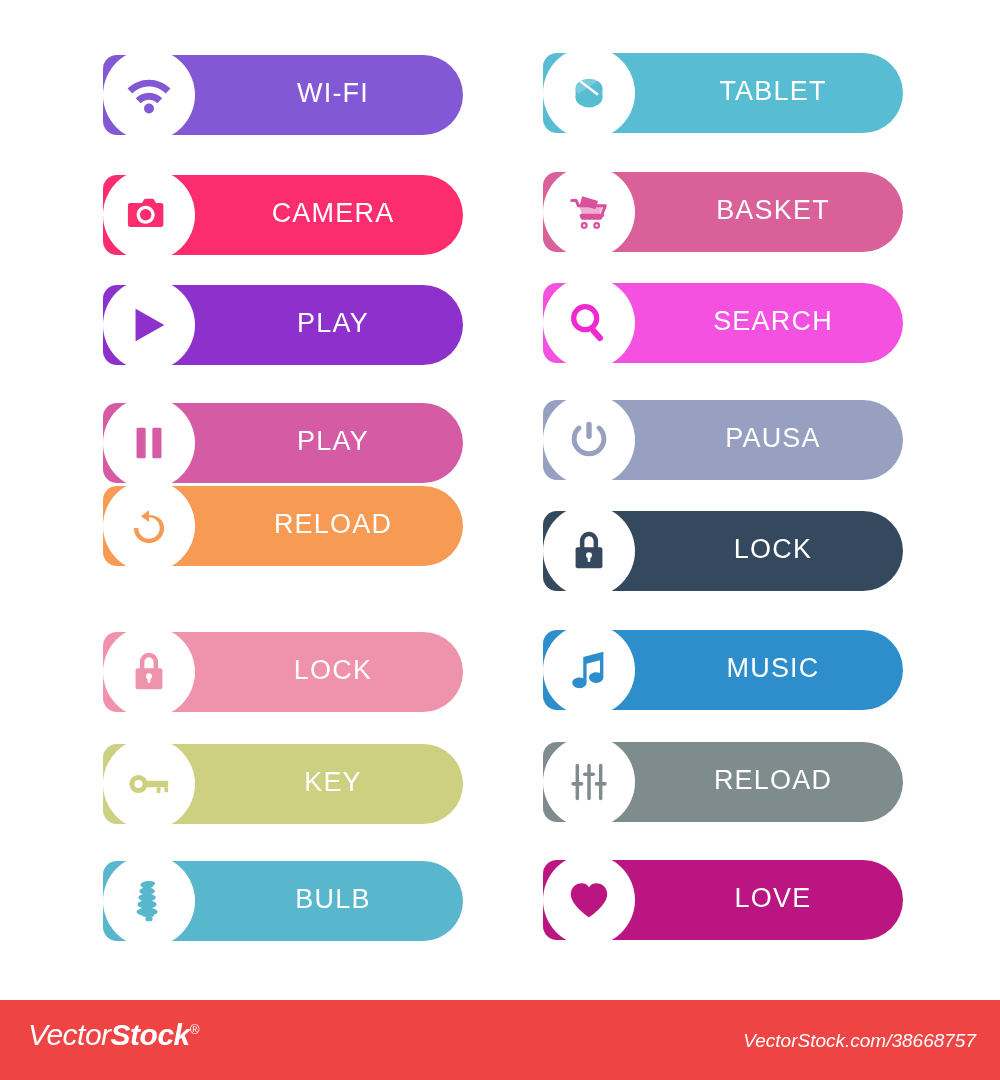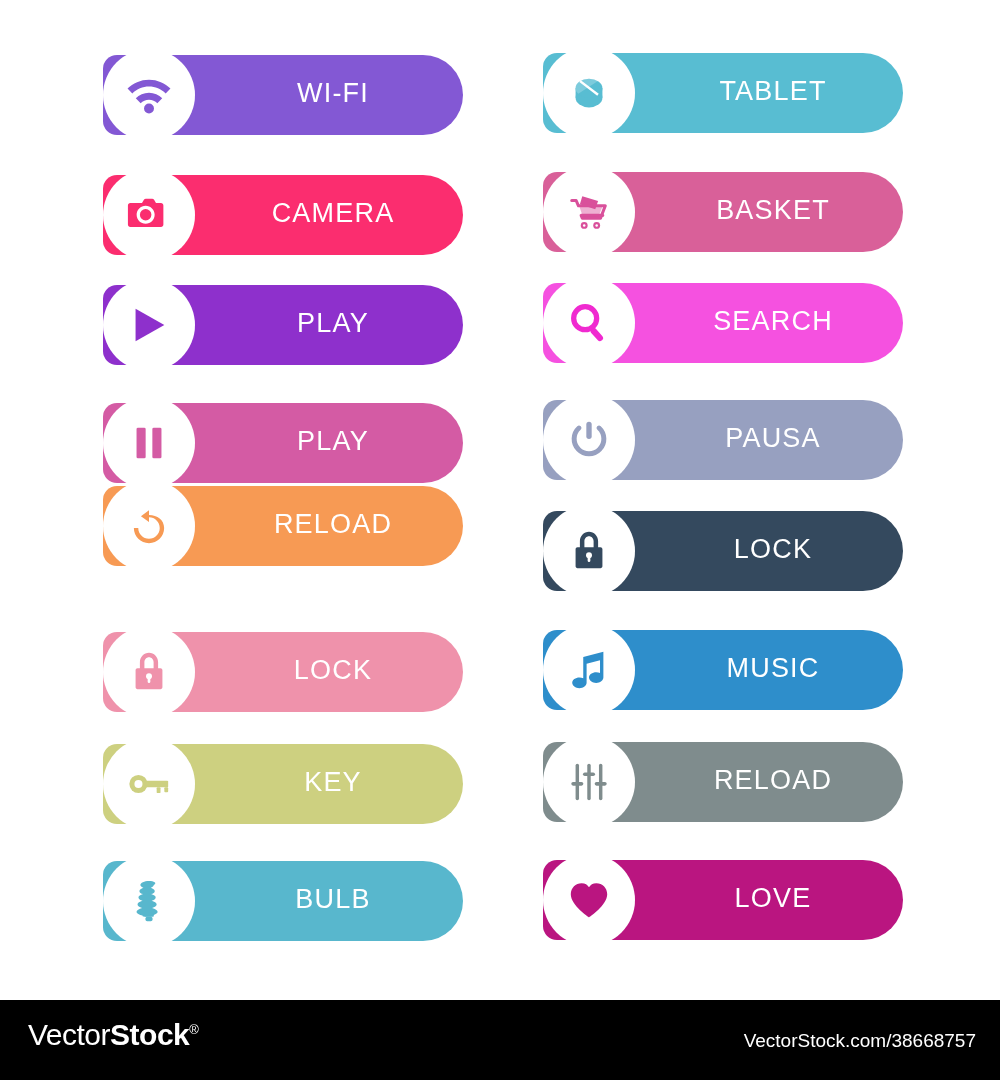--- a/index.html
+++ b/index.html
@@ -336,18 +336,18 @@
           <span>
             <svg width="46" height="46" viewBox="0 0 48 48" fill="#ba1580">
               <path d="M24 42S5 29.4 5 17.9C5 11.3 10.1 6.5 16.3 6.5c3.6 0 6.4 1.7 7.7 4.2 1.3-2.5 4.1-4.2 7.7-4.2C37.9 6.5 43 11.3 43 17.9 43 29.4 24 42 24 42z"></path>
             </svg>
           </span>
         </div>
       </div>
     </div>
 </div>
 
-<div id="footer" style="background: #000000;">
+<div id="footer" style="background: #ef4444; font-style: italic;">
   <div id="wm-logo" style="color: rgb(255, 255, 255);">
     <span class="lite">Vector</span><span class="bold">Stock</span><span class="reg">®</span>
   </div>
   <div id="wm-url" style="color: rgb(255, 255, 255); text-align: right;">VectorStock.com/38668757</div>
 </div>
 
 </body></html>

